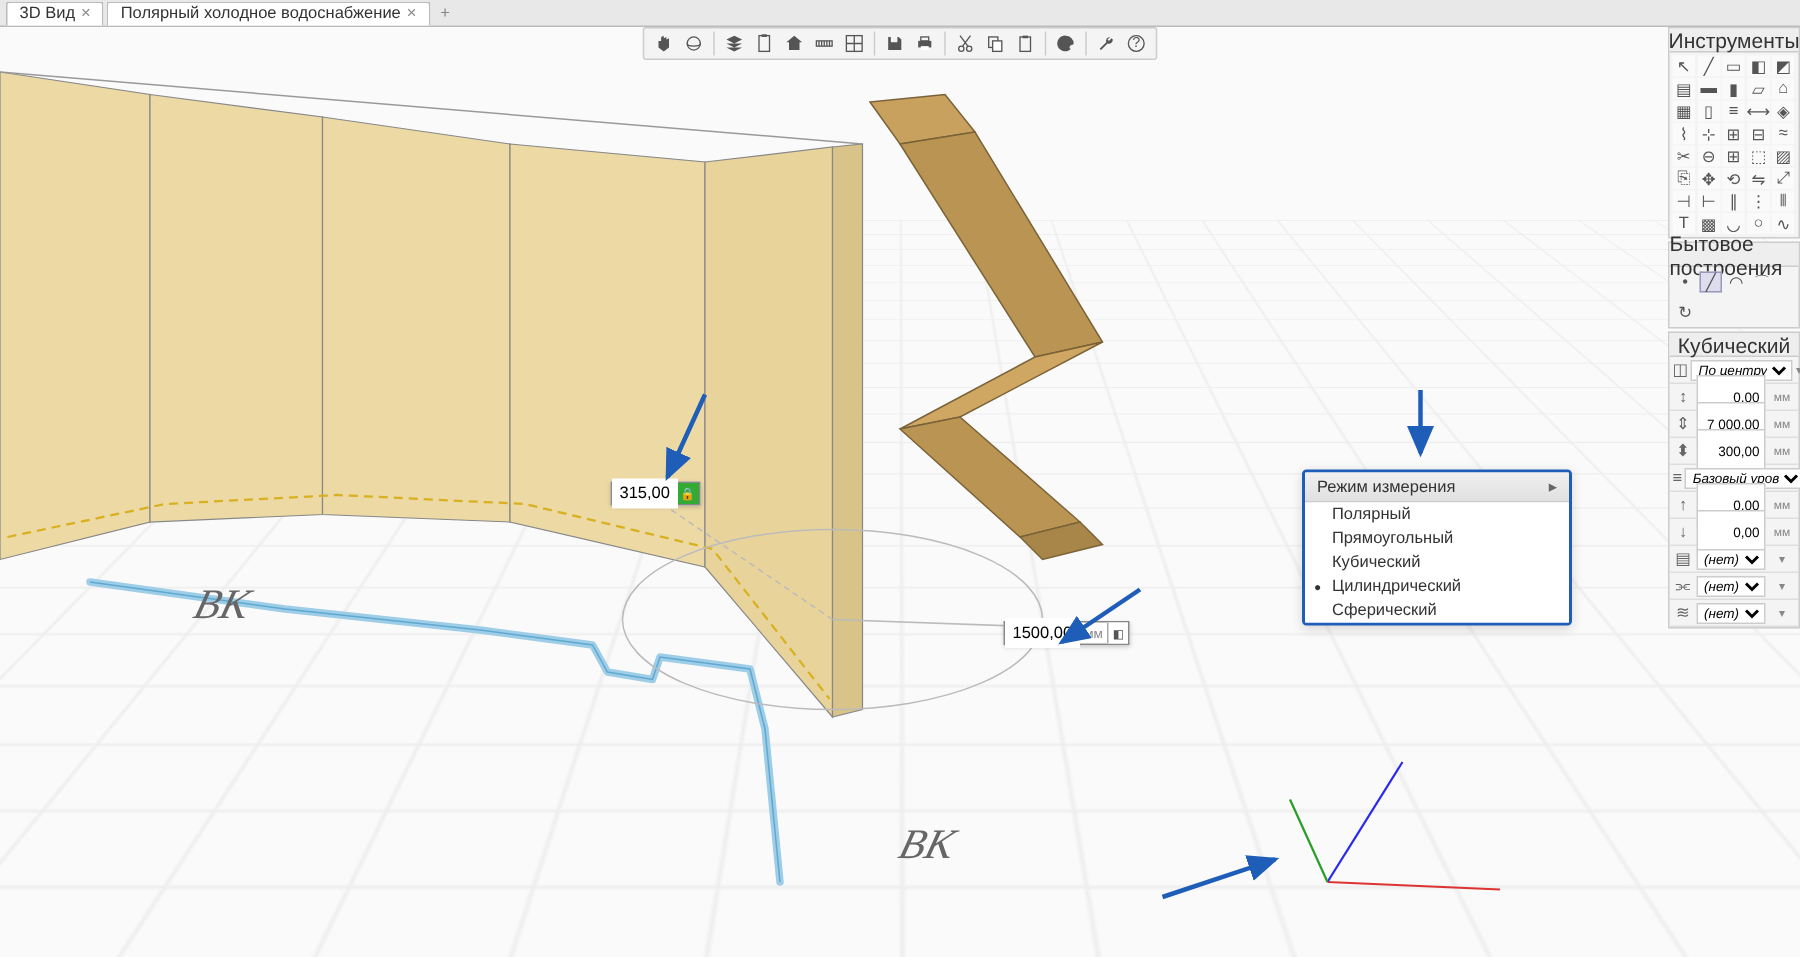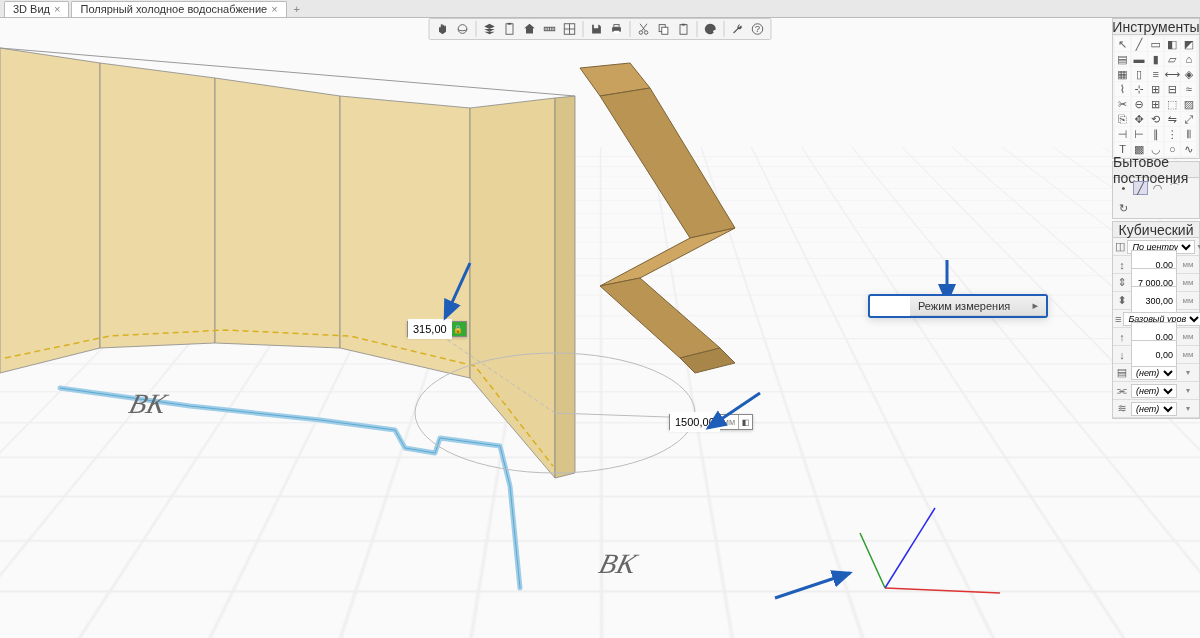--- a/index.html
+++ b/index.html
@@ -228,24 +228,42 @@
     </div>
 
     <div class="axis-gizmo" style="left:850px;top:470px;">
       <svg width="160" height="140">
         <line x1="35" y1="100" x2="150" y2="105" stroke="#d33" stroke-width="1.5"></line>
         <line x1="35" y1="100" x2="85" y2="20" stroke="#2a2aee" stroke-width="1.5"></line>
         <line x1="35" y1="100" x2="10" y2="45" stroke="#2a9d2a" stroke-width="1.5"></line>
       </svg>
     </div>
 
-    <div class="ctx-menu" style="left:868px;top:276px;width:180px;padding-left:40px;">
+    <div class="ctx-menu" style="left:868px;top:295px;width:180px;">
       <div class="ctx-head">
         <span>Режим измерения</span>
           <span class="arrow">▸</span>
+      </div>
+      <div class="ctx-sub">
+        <div class="ctx-item">
+            <span>Полярный</span>
+          </div>
+        <div class="ctx-item">
+            <span>Прямоугольный</span>
+          </div>
+        <div class="ctx-item">
+            <span>Кубический</span>
+          </div>
+        <div class="ctx-item">
+            <span class="dot">●</span>
+            <span>Цилиндрический</span>
+          </div>
+        <div class="ctx-item">
+            <span>Сферический</span>
+          </div>
       </div>
     </div>
   </div>
 
   <div class="right-panels">
     <div class="panel">
       <div class="panel-title">Инструменты</div>
       <div class="tool-grid">
         <div class="tc">↖</div>
           <div class="tc">╱</div>

